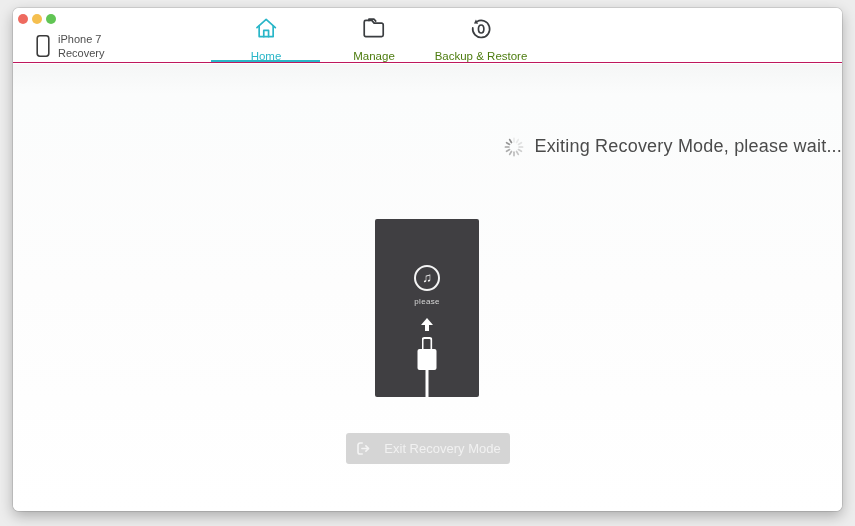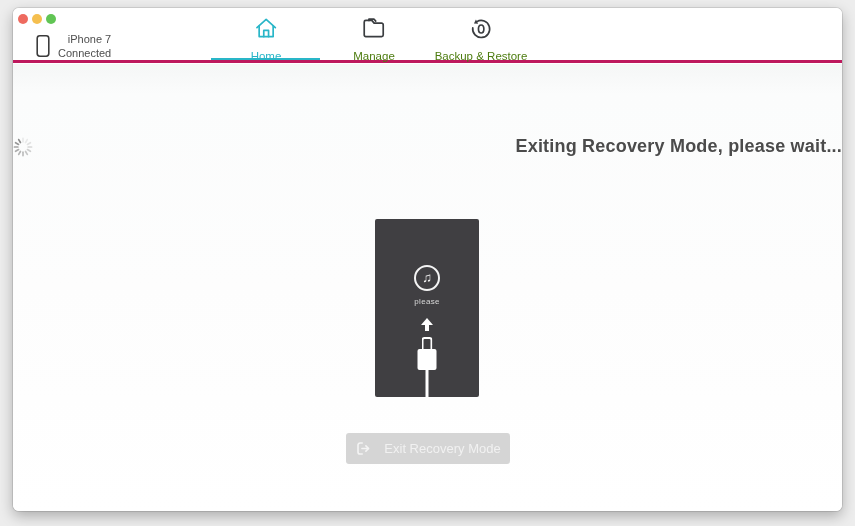--- a/index.html
+++ b/index.html
@@ -14,21 +14,21 @@
   .window {
     position: absolute; left: 13px; top: 8px; width: 829px; height: 503px;
     background: #ffffff; border-radius: 6px;
     box-shadow: 0 0 0 1px rgba(0,0,0,0.10), 0 5px 14px rgba(0,0,0,0.28);
     overflow: hidden;
   }
 
   
   .header {
     position: absolute; left: 0; top: 0; right: 0; height: 55px;
-    background: #ffffff; border-bottom: 3px solid #be185d; text-align: right;
+    background: #ffffff; border-bottom: 1px solid #be185d;
   }
   .traffic-lights { position: absolute; left: 5px; top: 6px; display: flex; gap: 4px; }
   .tl-dot { width: 10px; height: 10px; border-radius: 50%; display: inline-block; }
 
   .device { position: absolute; left: 22px; top: 24px; display: flex; align-items: center; }
   .device-icon { width: 16px; height: 24px; margin-right: 7px; display: block; }
   .device-text { font-size: 11px; line-height: 14px; color: #4e4e4e; }
 
   .tab {
     position: absolute; top: 7px; transform: translateX(-50%);
@@ -46,21 +46,21 @@
   }
 
   
   .content {
     position: absolute; left: 0; top: 56px; right: 0; bottom: 0;
     background: linear-gradient(180deg, #f5f6f6 0px, #fbfcfc 30px, #fdfdfd 50%, #ffffff 100%);
   }
 
   .status-row {
     position: absolute; left: 0; right: 0; top: 72px;
-    display: flex; align-items: center; justify-content: space-between; gap: 10px; font-weight: bold;
+    display: flex; align-items: center; justify-content: flex-end; gap: 10px;
   }
   .spinner { width: 20px; height: 20px; }
   .spinner svg { display: block; animation: spin 1s steps(12) infinite; }
   @keyframes spin { to { transform: rotate(360deg); } }
   .status-text { font-size: 18px; color: #4b4b4b; letter-spacing: 0.2px; }
 
   
   .phone-screen {
     position: absolute; left: 362px; top: 155px; width: 104px; height: 178px;
     border-radius: 2px;
@@ -114,21 +114,21 @@
     </div>
 
     <div class="device">
       <span>
         <svg class="device-icon" viewBox="0 0 16 24" fill="none" stroke="#3c3c3c" stroke-width="1.6">
           <rect x="2.2" y="1.8" width="11.6" height="20.4" rx="2.6"></rect>
         </svg>
       </span>
       <div class="device-text">
         <div>iPhone 7</div>
-        <div>Connected</div>
+        <div>Recovery</div>
       </div>
     </div>
 
     <div class="tab tab-home" style="color: rgb(41, 182, 200);">
       <span>
         <svg width="27" height="26" viewBox="0 0 26 26" fill="none" stroke="currentColor" stroke-width="1.7" stroke-linejoin="round" stroke-linecap="round">
           <path d="M3.8 12.6 L13 4.4 L22.2 12.6"></path>
           <path d="M6 11.2 V21.6 H20 V11.2"></path>
           <path d="M10.6 21.6 V15.4 h4.8 V21.6"></path>
         </svg>

